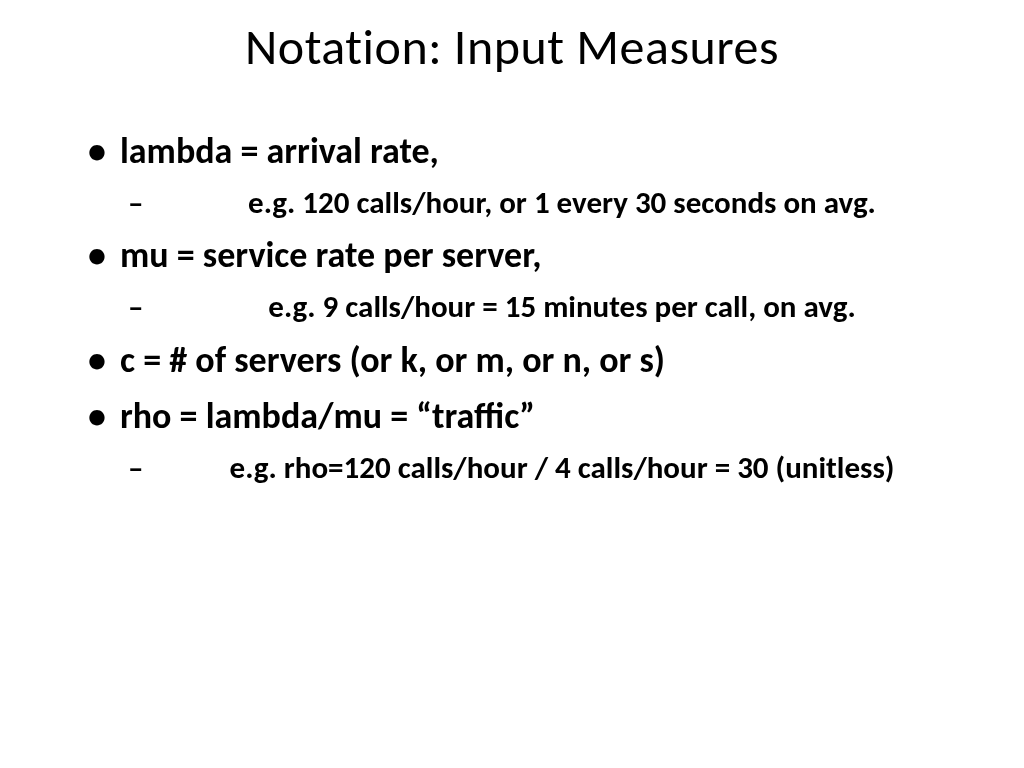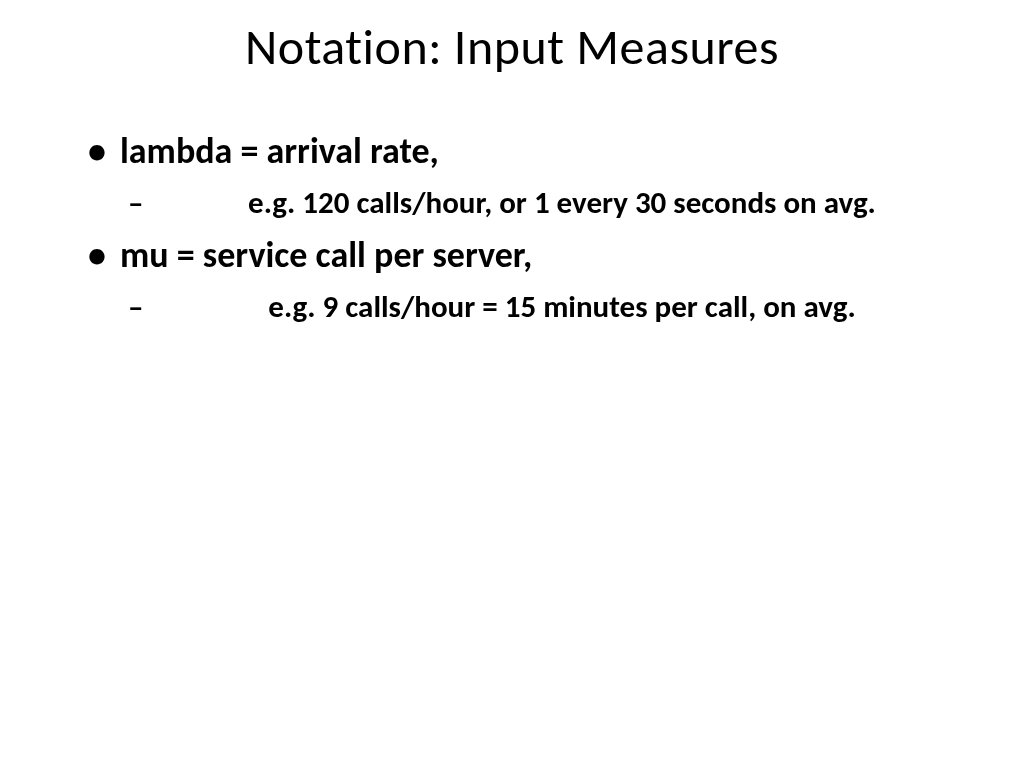--- a/index.html
+++ b/index.html
@@ -75,22 +75,33 @@
     <ul class="level1">
       <li>
         <span>lambda = arrival rate,</span>
         <ul class="level2">
           <li>
             <span>e.g. 120 calls/hour, or 1 every 30 seconds on avg.</span>
           </li>
         </ul>
       </li>
       <li>
-        <span>mu = service call per server,</span>
+        <span>mu = service rate per server,</span>
         <ul class="level2">
           <li>
             <span>e.g. 9 calls/hour = 15 minutes per call, on avg.</span>
+          </li>
+        </ul>
+      </li>
+      <li>
+        <span>c = # of servers (or k, or m, or n, or s)</span>
+      </li>
+      <li>
+        <span>rho = lambda/mu = “traffic”</span>
+        <ul class="level2">
+          <li>
+            <span>e.g. rho=120 calls/hour / 4 calls/hour = 30 (unitless)</span>
           </li>
         </ul>
       </li>
     </ul>
   </div>
 </div>
 
 </body></html>

